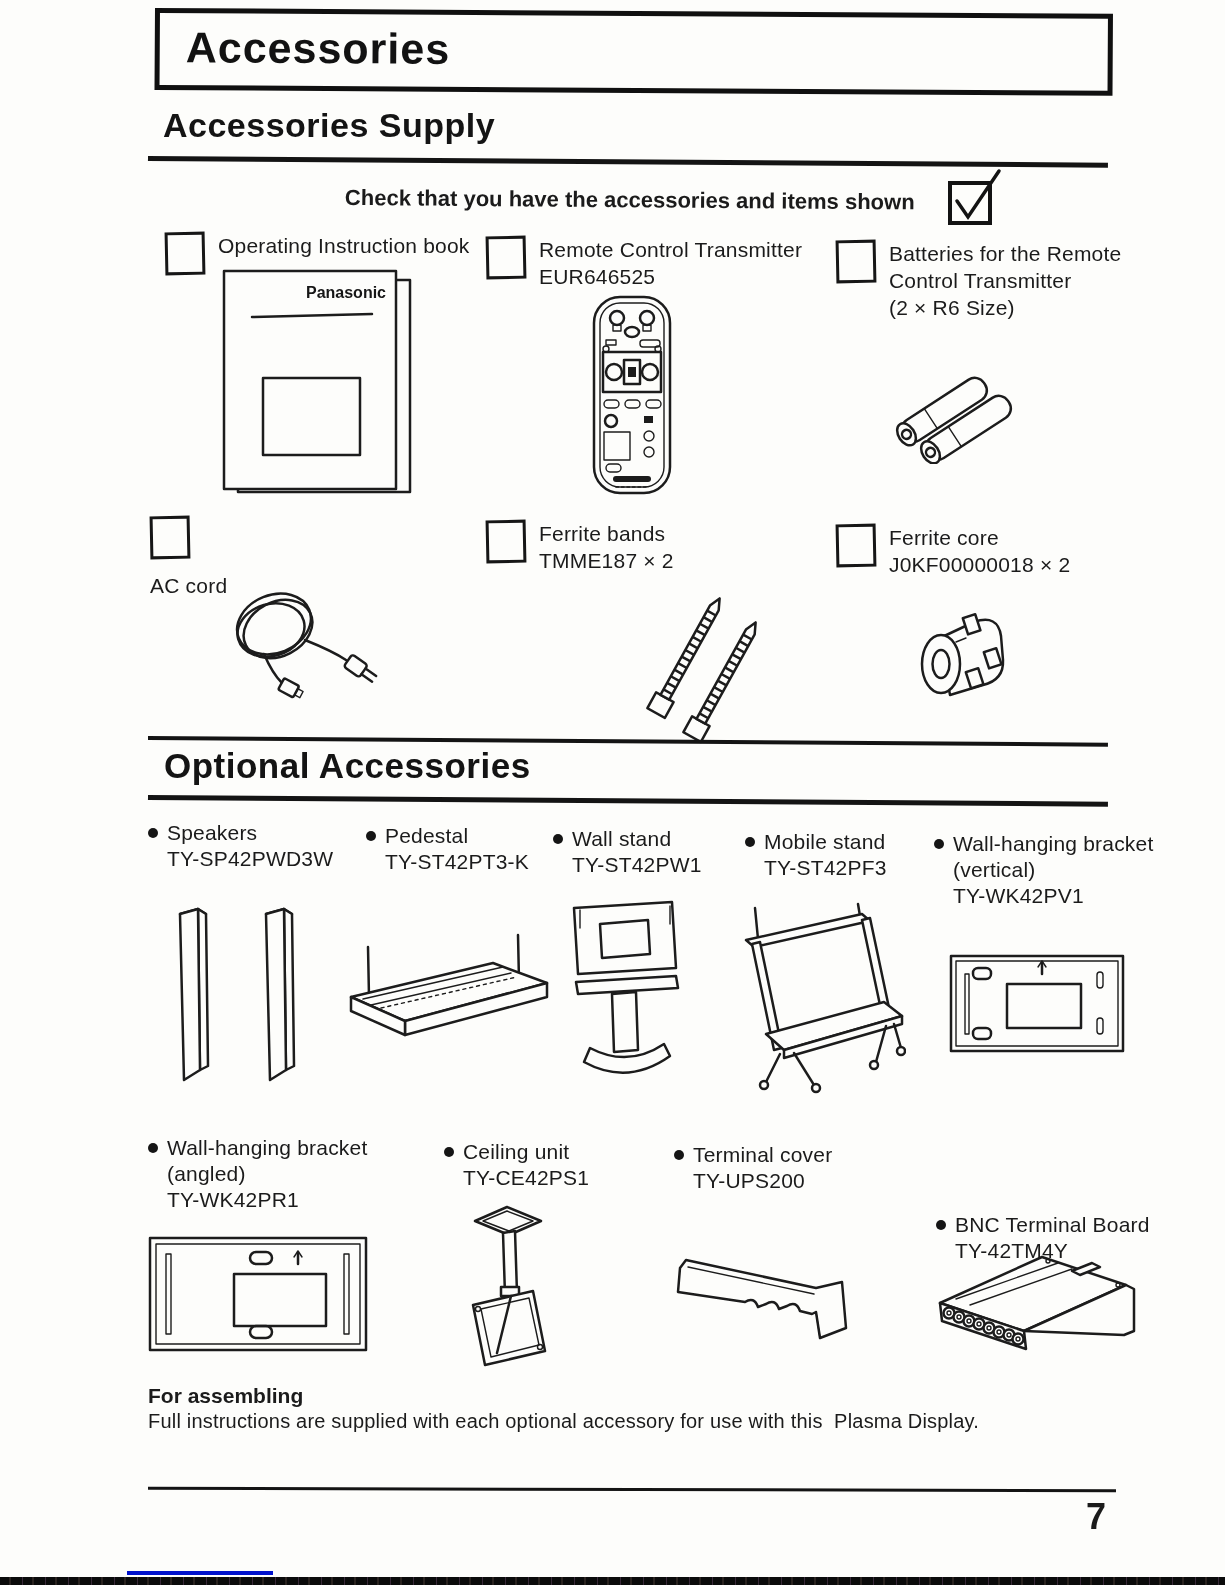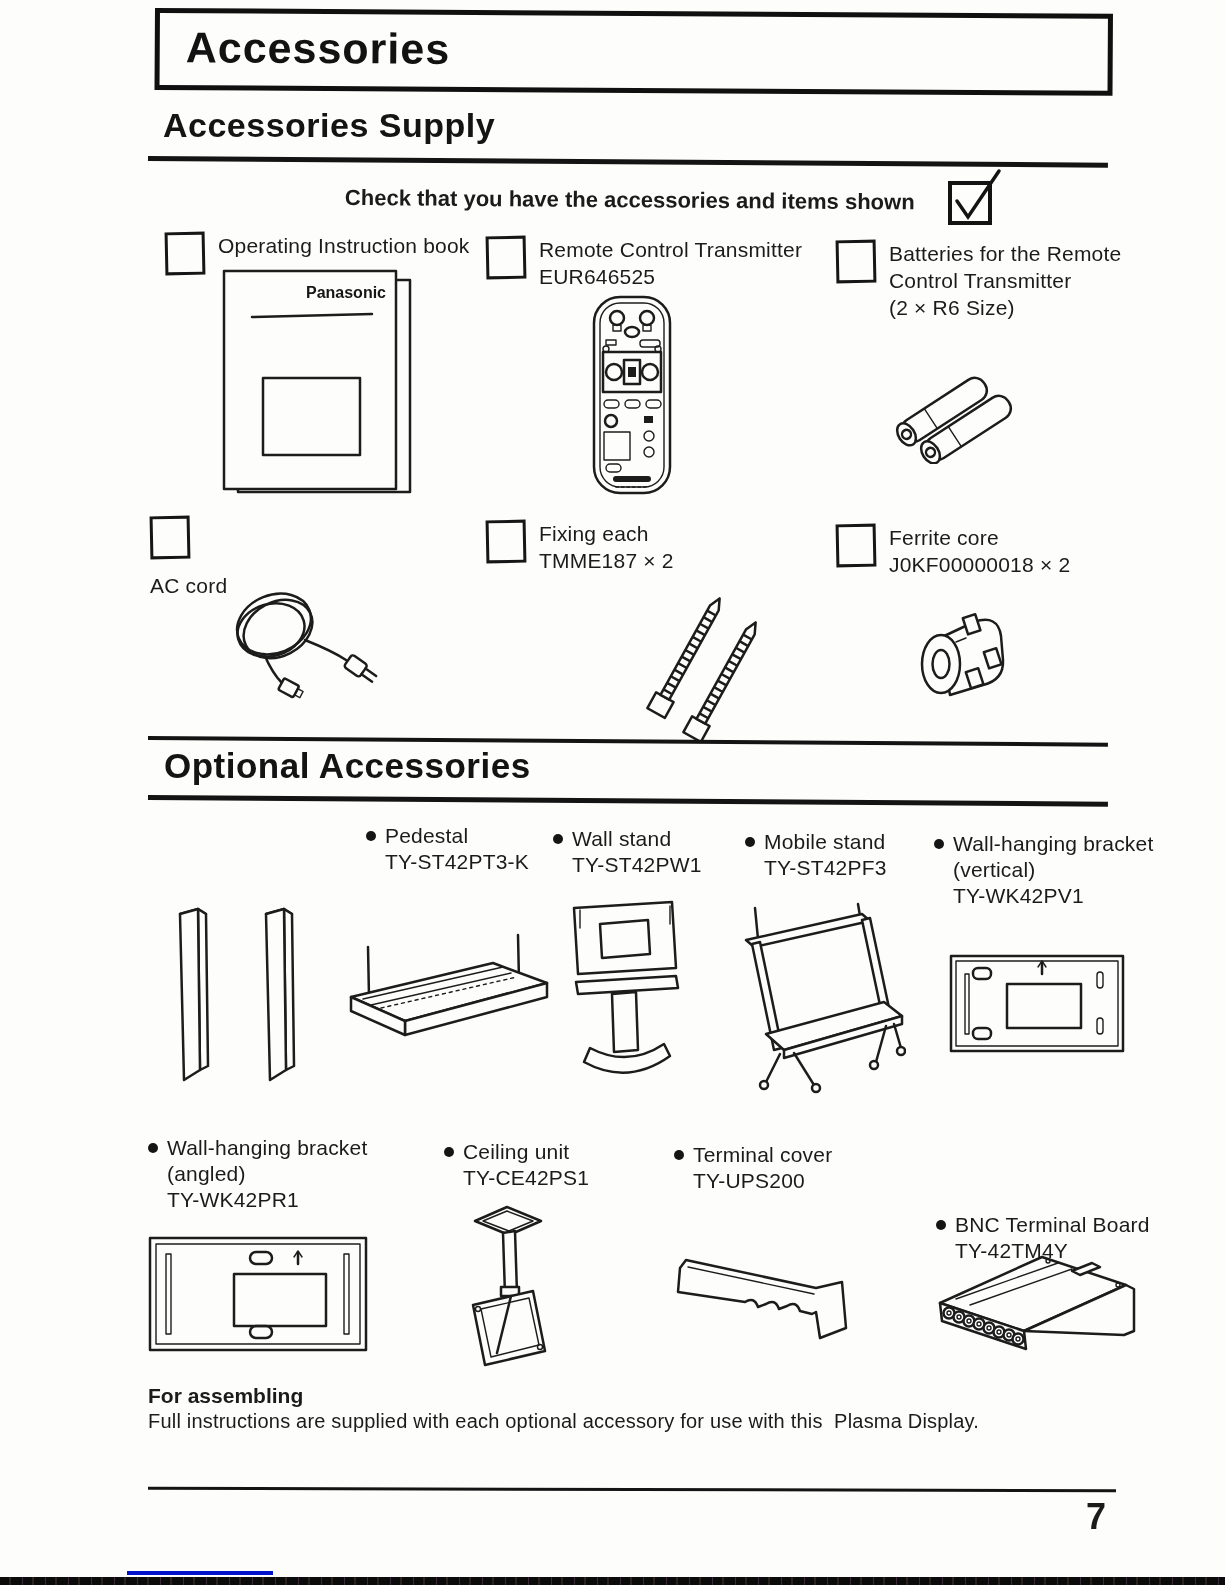--- a/index.html
+++ b/index.html
@@ -162,21 +162,21 @@
   <div class="abs supply-item" style="left:150px;top:516px;flex-direction:column;">
     <span class="cb"></span>
     <div class="it-lines">
       <div>AC cord</div>
     </div>
   </div>
 
   <div class="abs supply-item" style="left:486px;top:520px;">
     <span class="cb"></span>
     <div class="it-lines">
-      <div>Fixing each</div>
+      <div>Ferrite bands</div>
       <div>TMME187 × 2</div>
     </div>
   </div>
 
   <div class="abs supply-item" style="left:836px;top:524px;">
     <span class="cb"></span>
     <div class="it-lines">
       <div>Ferrite core</div>
       <div>J0KF00000018 × 2</div>
     </div>
@@ -225,20 +225,27 @@
       <ellipse class="fw" cx="31" cy="64" rx="19" ry="29"></ellipse>
       <ellipse class="ln" cx="31" cy="64" rx="8.5" ry="14"></ellipse>
       <line class="ln thin" x1="46" y1="42" x2="56" y2="38"></line>
     </svg>
   </div>
 
   <div class="abs ink rule" style="left:148px;top:736px;width:960px;height:4px;"></div>
   <div class="abs sect-head" style="left:164px;top:746px;font-size:35px;">Optional Accessories</div>
   <div class="abs ink rule" style="left:148px;top:795px;width:960px;"></div>
 
+  <div class="abs opt-item" style="left:148px;top:820px;">
+    <div class="opt-first">
+        <span class="bullet"></span>
+        <span>Speakers</span>
+      </div>
+    <div class="opt-rest">TY-SP42PWD3W</div>
+  </div>
   <div class="abs opt-item" style="left:366px;top:823px;">
     <div class="opt-first">
         <span class="bullet"></span>
         <span>Pedestal</span>
       </div>
     <div class="opt-rest">TY-ST42PT3-K</div>
   </div>
   <div class="abs opt-item" style="left:553px;top:826px;">
     <div class="opt-first">
         <span class="bullet"></span>

